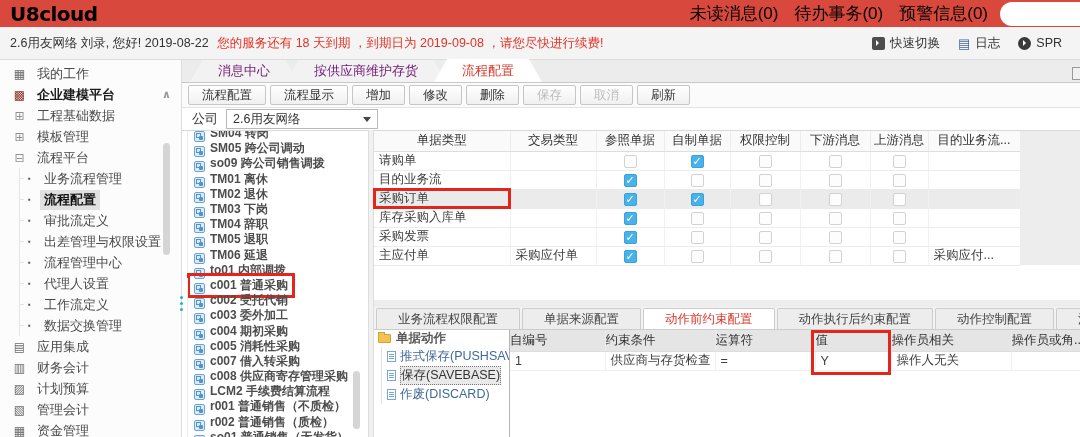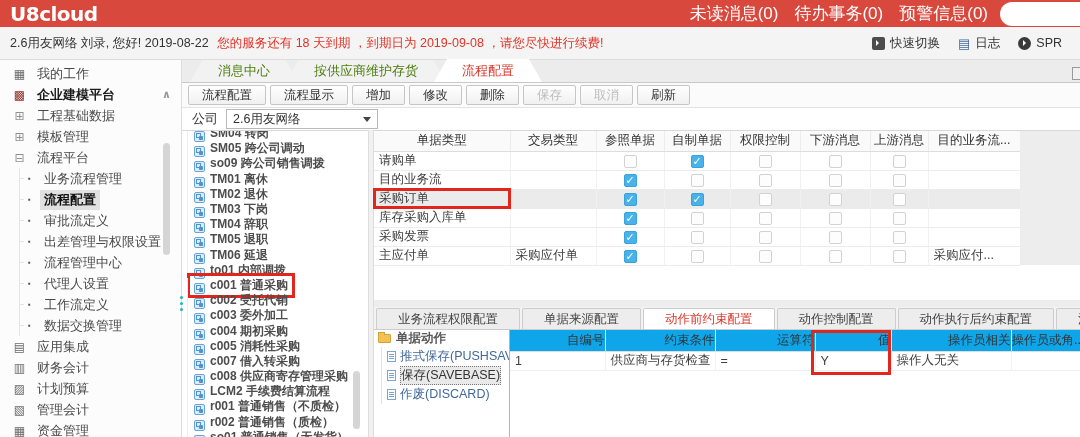--- a/index.html
+++ b/index.html
@@ -1,21 +1,21 @@
 <!DOCTYPE html>
 <html><head>
 <meta charset="utf-8">
 <style>
   *{margin:0;padding:0;box-sizing:border-box}
   body{background:#fff}
   #page{position:relative;width:1080px;height:437px;overflow:hidden;background:#fff;
         font-family:"Liberation Sans","DejaVu Sans",sans-serif;font-size:13px;color:#333}
 
   
-  .topbar{position:absolute;left:0;top:0;width:100%;height:27px;background:#d8483d;color:#ffffff;
+  .topbar{position:absolute;left:0;top:0;width:100%;height:27px;background:#d8483d;color:#000000;
           display:flex;align-items:center;z-index:3}
   .logo{font-size:20px;font-weight:800;padding-left:10px;letter-spacing:-.5px;font-family:"DejaVu Sans",sans-serif}
   .topmenu{position:absolute;right:92px;display:flex;gap:16px;font-size:17px}
   .topmenu span{cursor:pointer}
   .pill{position:absolute;right:-14px;top:2px;width:94px;height:24px;background:#fff;border-radius:13px}
 
   
   .infobar{position:absolute;left:0;top:27px;width:100%;height:33px;background:#f4f4f4;
            border-bottom:1px solid #dcdcdc;display:flex;align-items:center;font-size:12.5px;z-index:2}
   .info-left{padding-left:10px;white-space:nowrap}
@@ -49,21 +49,21 @@
   .chev.show::after{content:"\2227"}
   .sthumb{position:absolute;right:12px;top:83px;width:7px;height:112px;background:#d5d5d5;border-radius:4px}
   .teal{position:absolute;left:179px;top:296px;width:5px;height:30px;display:flex;flex-direction:column;
         gap:3px;align-items:center;z-index:6}
   .teal i{width:3px;height:3px;background:#19b6c3;border-radius:50%}
 
   
   .tabstrip{position:absolute;left:182px;top:60px;right:0;height:23px;background:#ececec;
             border-bottom:1px solid #c8c8c8;display:flex;align-items:flex-end;padding-left:8px}
   .tab{height:23px;line-height:23px;padding:0 28px;background:#f2f2f2;margin-right:-12px;font-size:13px;
-       color:#4d7c0f;position:relative;cursor:pointer;white-space:nowrap;
+       color:#701a75;position:relative;cursor:pointer;white-space:nowrap;
        clip-path:polygon(13px 0,calc(100% - 13px) 0,100% 100%,0 100%);
        filter:drop-shadow(0 0 1px #b5b5b5)}
   .tab.active{background:#fff;color:#d9382c;z-index:2}
 
   
   .toolbar{position:absolute;left:182px;top:83px;right:0;height:25px;background:#fbfbfb;
            border-bottom:1px solid #e3e3e3;display:flex;align-items:center;gap:4px;padding-left:6px}
   .tbtn{height:20px;line-height:18px;padding:0 13px;border:1px solid #c6c6c6;
         background:linear-gradient(#ffffff,#f0f0f0);border-radius:2px;font-size:12.5px;color:#333;
         cursor:pointer;white-space:nowrap;font-family:inherit}
@@ -127,22 +127,22 @@
            white-space:nowrap;cursor:pointer}
   .at-item::before{content:"";position:absolute;left:7px;top:0;bottom:0;width:1px;background:#e2e2e2}
   .ic-doc{width:9px;height:11px;background:#fff;border:1px solid #79a7d4;flex:none;position:relative}
   .ic-doc::after{content:"";position:absolute;left:1px;top:2px;width:5px;height:1px;background:#79a7d4;
                  box-shadow:0 2px 0 #79a7d4,0 4px 0 #79a7d4}
   .at-item .lbl{font-size:12.5px;color:#41699c}
   .at-item .lbl.selected{border:1px dotted #777;background:#e9e9e9;color:#333}
 
   .ctwrap{position:absolute;left:136px;top:0;right:0;bottom:0;overflow:hidden}
   table.ct{border-collapse:collapse;table-layout:fixed;width:570px;font-size:12.5px}
-  .ct th{height:21px;background:#0ea5e9;border-bottom:1px solid #ddd;border-right:1px solid #ececec;
-         font-weight:normal;color:#333;text-align:right;white-space:nowrap;overflow:hidden}
+  .ct th{height:21px;background:#e5e5e5;border-bottom:1px solid #ddd;border-right:1px solid #ececec;
+         font-weight:normal;color:#333;text-align:left;white-space:nowrap;overflow:hidden}
   .ct td{height:19px;padding:0 5px;border-right:1px solid #f1f1f1;border-bottom:1px solid #efefef;
          color:#3f3f3f;white-space:nowrap;overflow:hidden}
 
   
   .annv{position:absolute;left:811px;top:330px;width:80px;height:45px;border:3px solid #e3261b;
         z-index:9;pointer-events:none}
 </style>
 </head>
 <body>
 
@@ -591,23 +591,23 @@
   <div class="hsplit"></div>
 
   <div class="btabs">
 
       <span class="btab">业务流程权限配置</span>
 
       <span class="btab">单据来源配置</span>
 
       <span class="btab active">动作前约束配置</span>
 
+      <span class="btab">动作执行后约束配置</span>
+
       <span class="btab">动作控制配置</span>
-
-      <span class="btab">动作执行后约束配置</span>
 
       <span class="btab">消息驱动配置</span>
 
       <span class="btab">上游消息配置</span>
 
     </div>
 
   <div class="bottom">
     <div class="atree">
       <div class="at-root">

